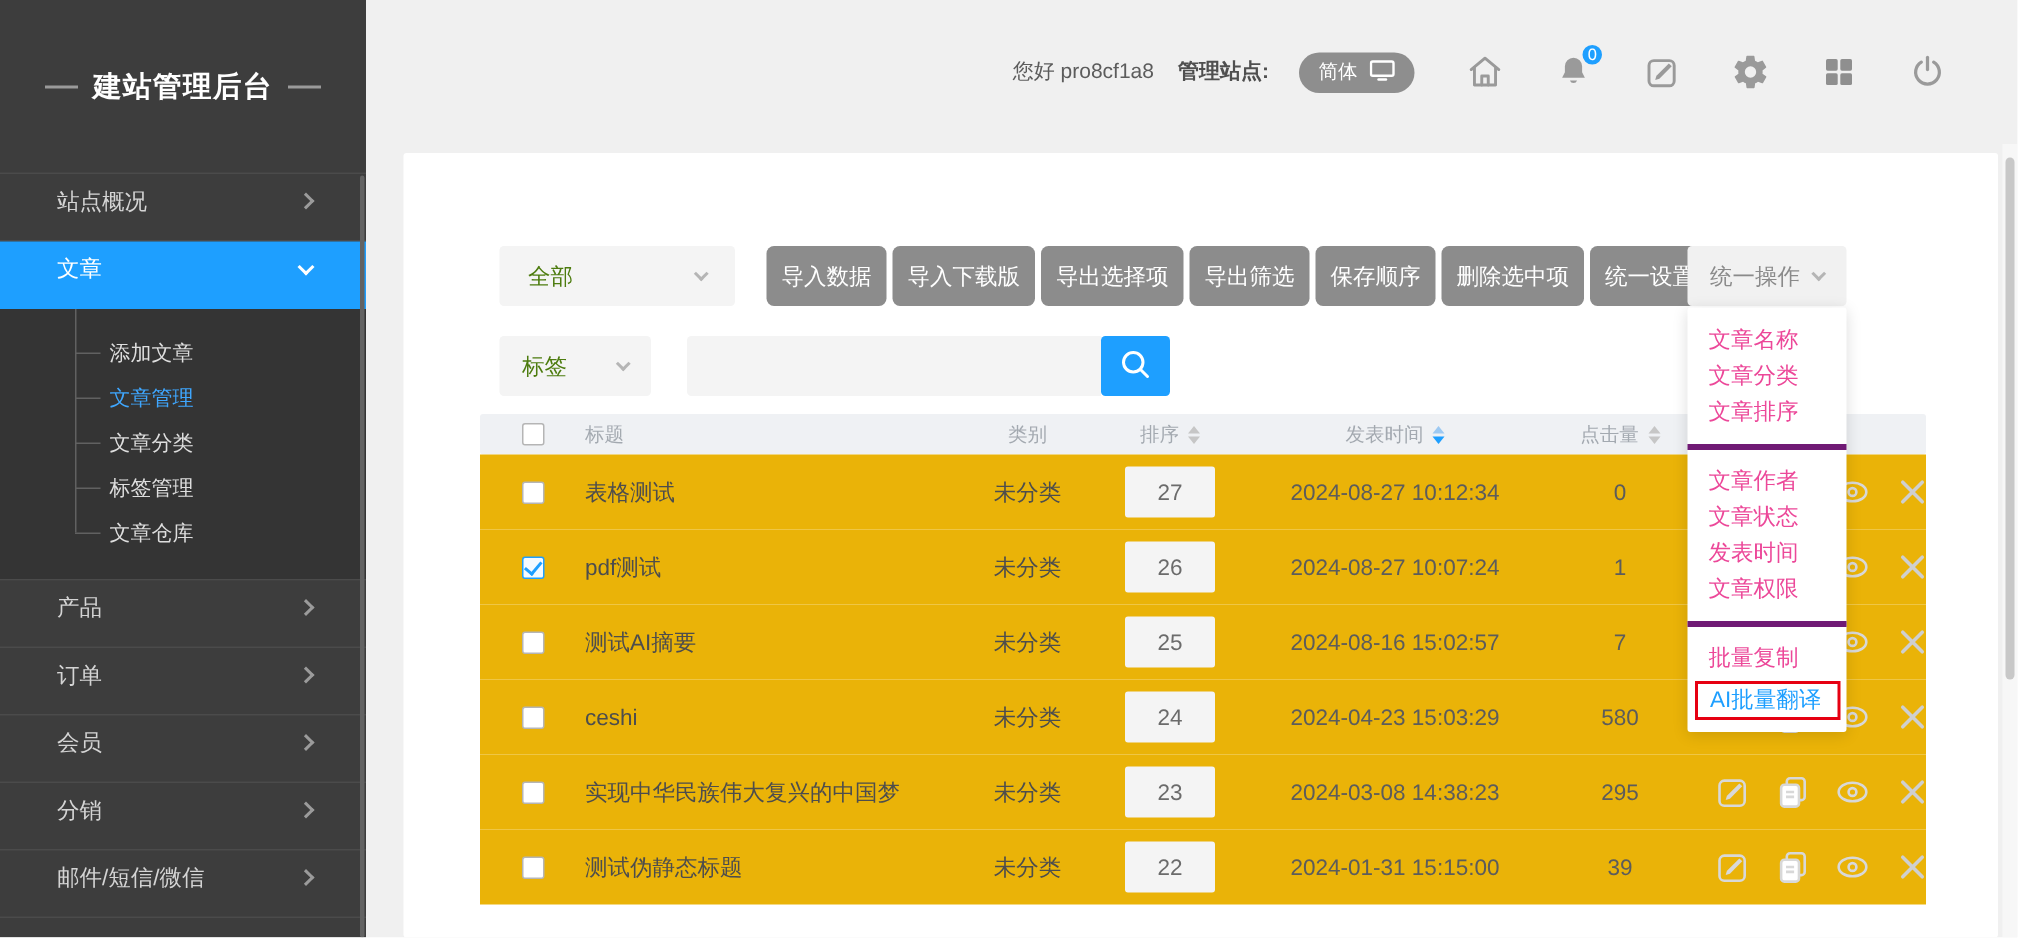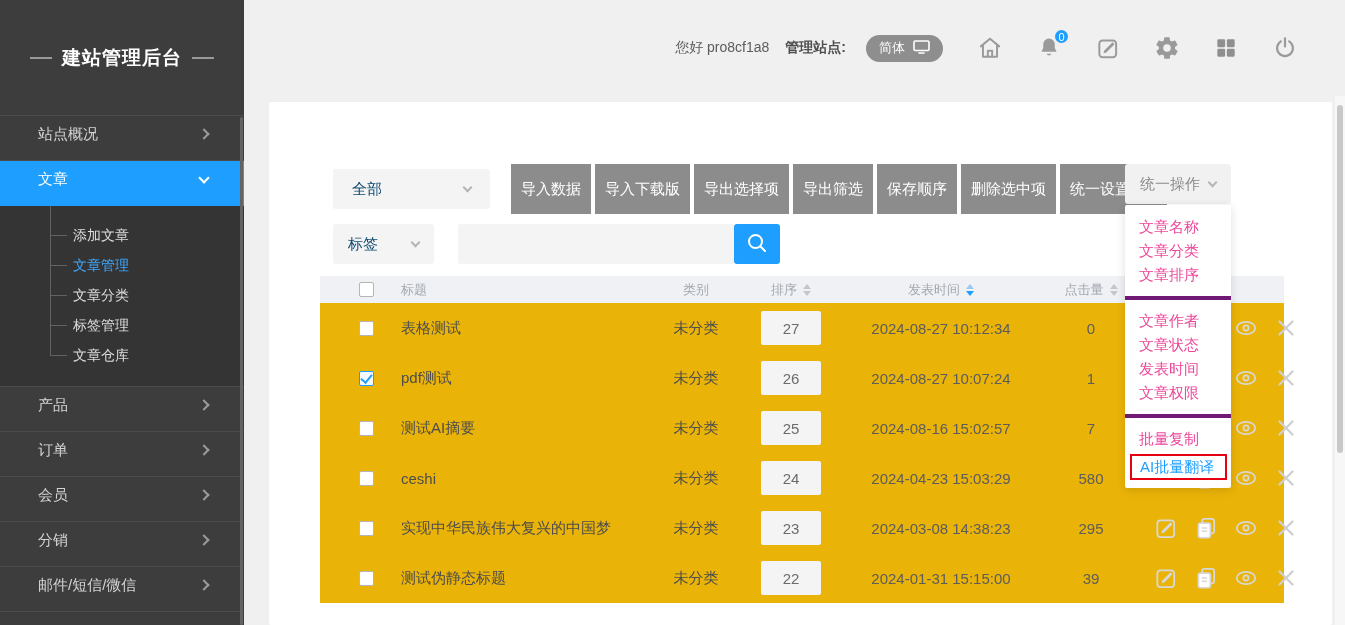--- a/index.html
+++ b/index.html
@@ -37,38 +37,38 @@
   .hicon svg { display:block; }
   .badge { position:absolute; top:-7px; right:-8px; min-width:17px; height:17px; padding:0 2px; border-radius:9px;
            background:#1e9fff; color:#fff; font-size:11px; display:flex; align-items:center; justify-content:center;
            border:2px solid #f0f0f0; }
 
   
   .card { position:absolute; left:269px; top:102px; width:1063px; height:523px; background:#fff; border-radius:2px; z-index:1; }
 
   .toolbar-row { position:absolute; left:64px; top:62px; display:flex; gap:4px; align-items:center; }
   .select-box { height:40px; background:#f4f4f4; border-radius:3px; display:flex; align-items:center;
-                justify-content:space-between; color:#0c4a6e; font-size:15px; cursor:pointer; }
+                justify-content:space-between; color:#4d7c0f; font-size:15px; cursor:pointer; }
   .select-all { width:157px; padding:0 19px; margin-right:17px; }
   .schev { width:7px; height:7px; border-right:2px solid #b5b5b5; border-bottom:2px solid #b5b5b5; transform:rotate(45deg); margin-top:-4px; }
-  .gbtn { height:50px; background:#8c8c8c; color:#fff; font-size:15px; border:none; border-radius:0; padding:0 10px; cursor:pointer;
+  .gbtn { height:40px; background:#8c8c8c; color:#fff; font-size:15px; border:none; border-radius:5px; padding:0 10px; cursor:pointer;
           font-family:Liberation Mono, monospace; }
   .unified-btn { position:absolute; left:856px; top:62px; width:106px; height:40px; background:#f1f1f1; border-radius:3px;
                  display:flex; align-items:center; justify-content:center; gap:9px; color:#8a8a8a; font-size:15px; cursor:pointer; }
 
   .filter-row { position:absolute; left:64px; top:122px; display:flex; align-items:flex-start; }
   .select-tag { width:101px; padding:0 15px; margin-right:24px; }
   .search-input { width:276px; height:40px; background:#f4f4f4; border:none; border-radius:3px 0 0 3px; padding:0 12px;
                   font-size:15px; color:#333; outline:none; font-family:"Liberation Sans", sans-serif; }
   .search-btn { width:46px; height:40px; background:#1e9fff; border:none; border-radius:3px;
                 display:flex; align-items:center; justify-content:center; cursor:pointer; }
 
   
   .table { position:absolute; left:51px; top:174px; width:964px; }
-  .trow { display:grid; grid-template-columns:50px 270px 90px 100px 200px 100px 1fr; align-items:center;padding-left:11px; }
+  .trow { display:grid; grid-template-columns:50px 270px 90px 100px 200px 100px 1fr; align-items:center; }
   .thead { height:27px; background:#eff1f4; border-radius:2px; color:#a3a9b0; font-size:13px; }
   .tbody .trow { height:50px; font-size:15px; color:#4d4d4d; background:#eab308; }
   .c-check { padding-left:28px; display:flex; align-items:center; }
   .c-title { padding-left:20px; }
   .c-center { text-align:center; }
   .c-date, .c-clicks { text-align:center; color:#5c5c5c; }
   .hlabel { display:inline-flex; align-items:center; }
   .order-box { width:60px; height:34px; background:#f4f4f4; border-radius:2px; display:flex; align-items:center;
                justify-content:center; color:#6b6b6b; margin:0 auto; cursor:text; }
   .actions { display:flex; gap:14px; padding-left:12px; align-items:center; }

